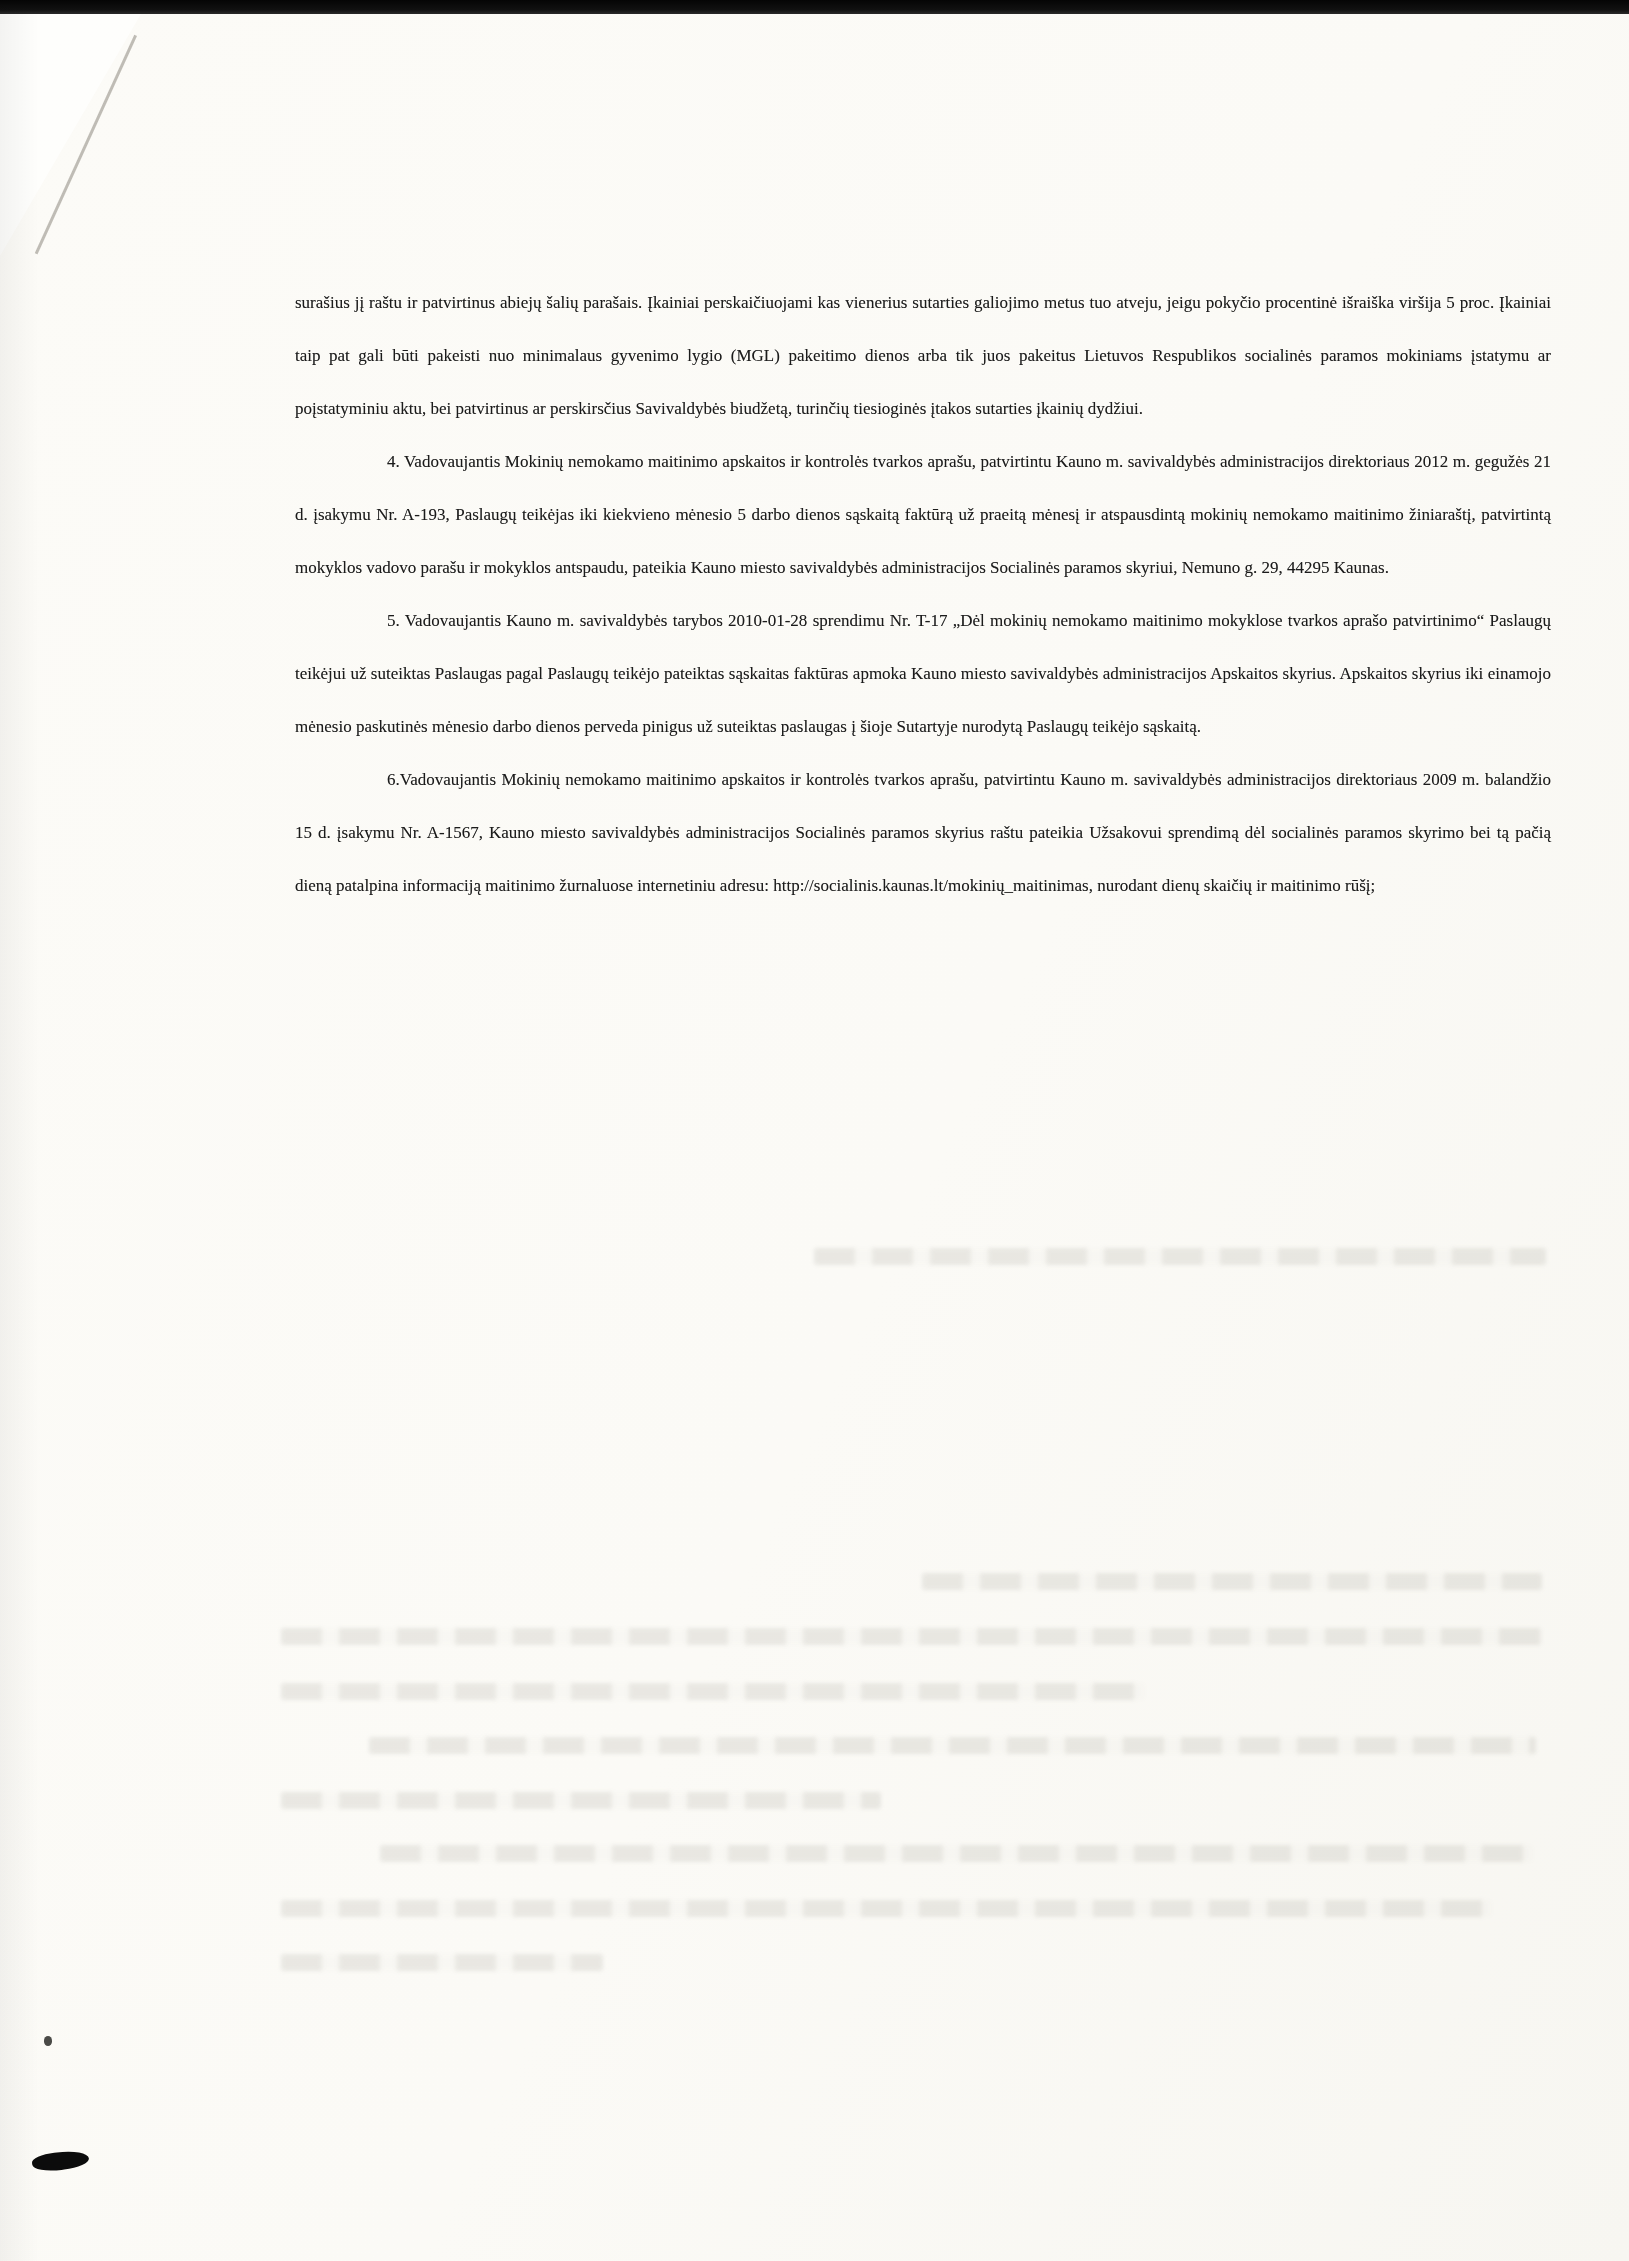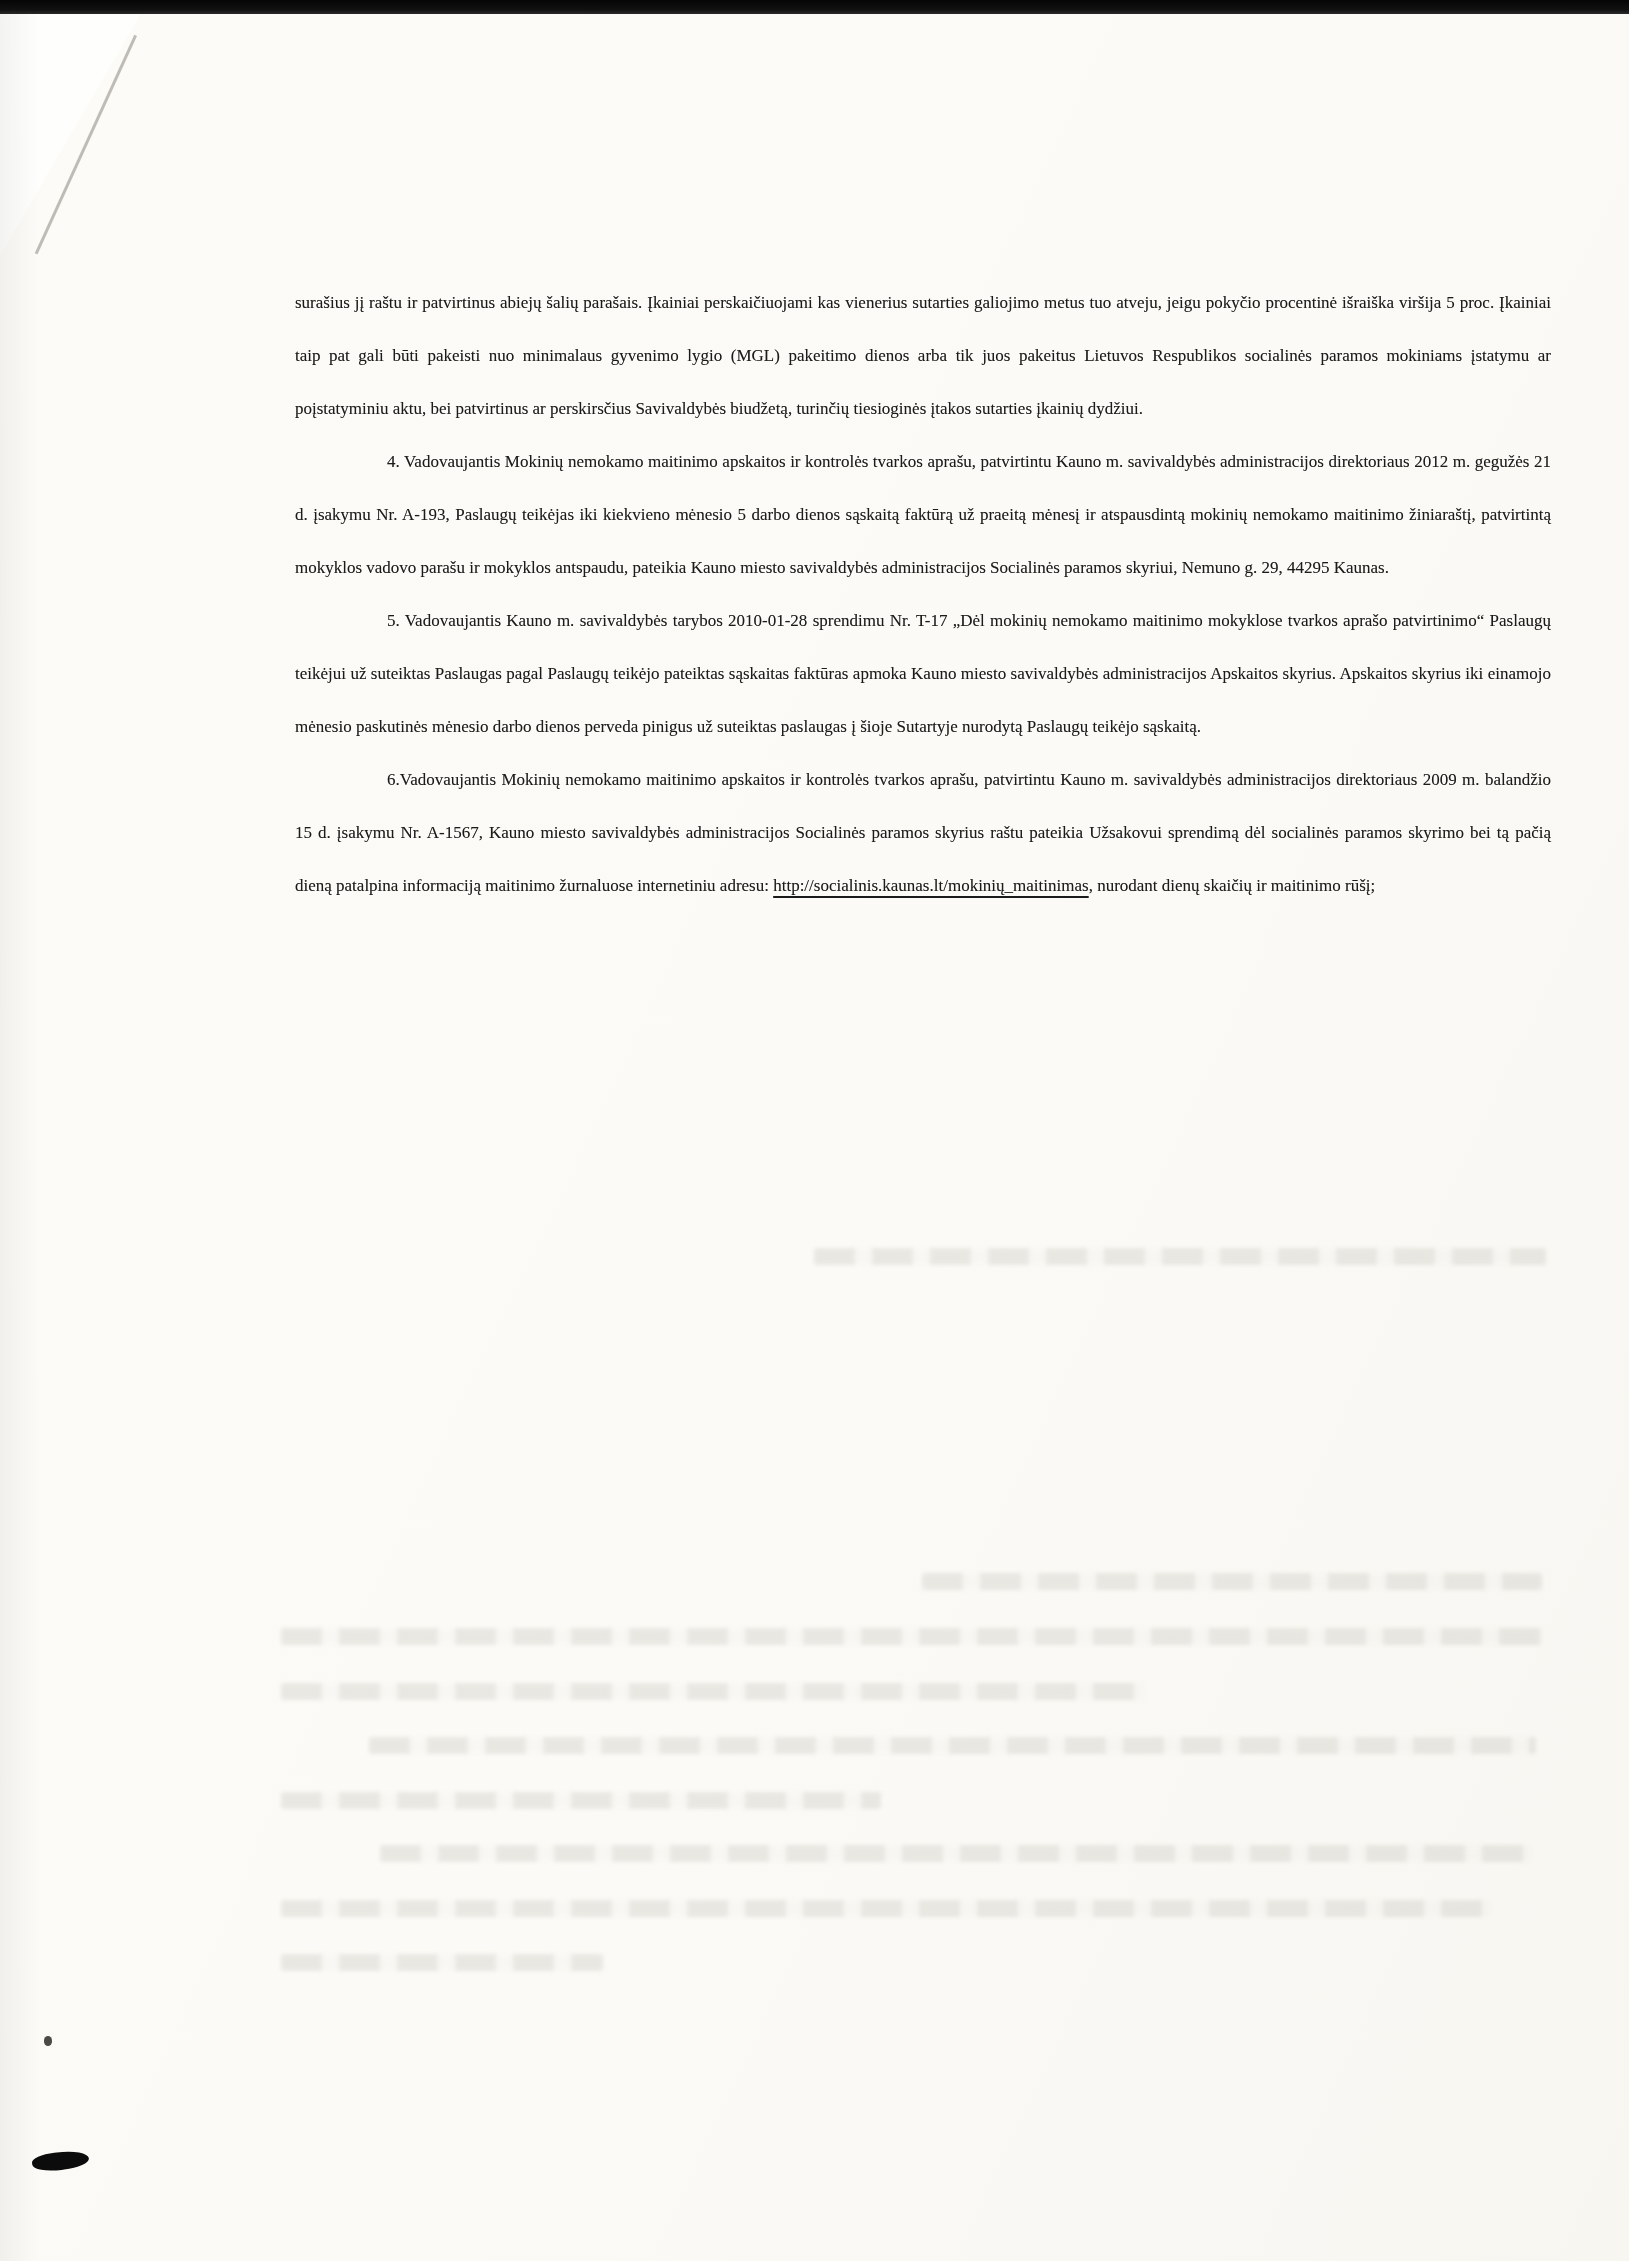--- a/index.html
+++ b/index.html
@@ -69,21 +69,20 @@
     top: 276px;
     color: #1b1b1b;
     font-size: 17px;
     line-height: 53px;
     text-align: justify;
     text-shadow: 0 0 0.6px rgba(0,0,0,0.30);
   }
   .content p { margin: 0; }
   .content p.ind { text-indent: 92px; }
   .url {
-    text-decoration: underline;
     text-decoration-thickness: 1.6px;
     text-underline-offset: 4.5px;
   }
   
   .ghost {
     position: absolute;
     height: 17px;
     border-radius: 3.2px;
     background: repeating-linear-gradient(90deg,
       rgba(125,122,110,0.26) 0 41px,

